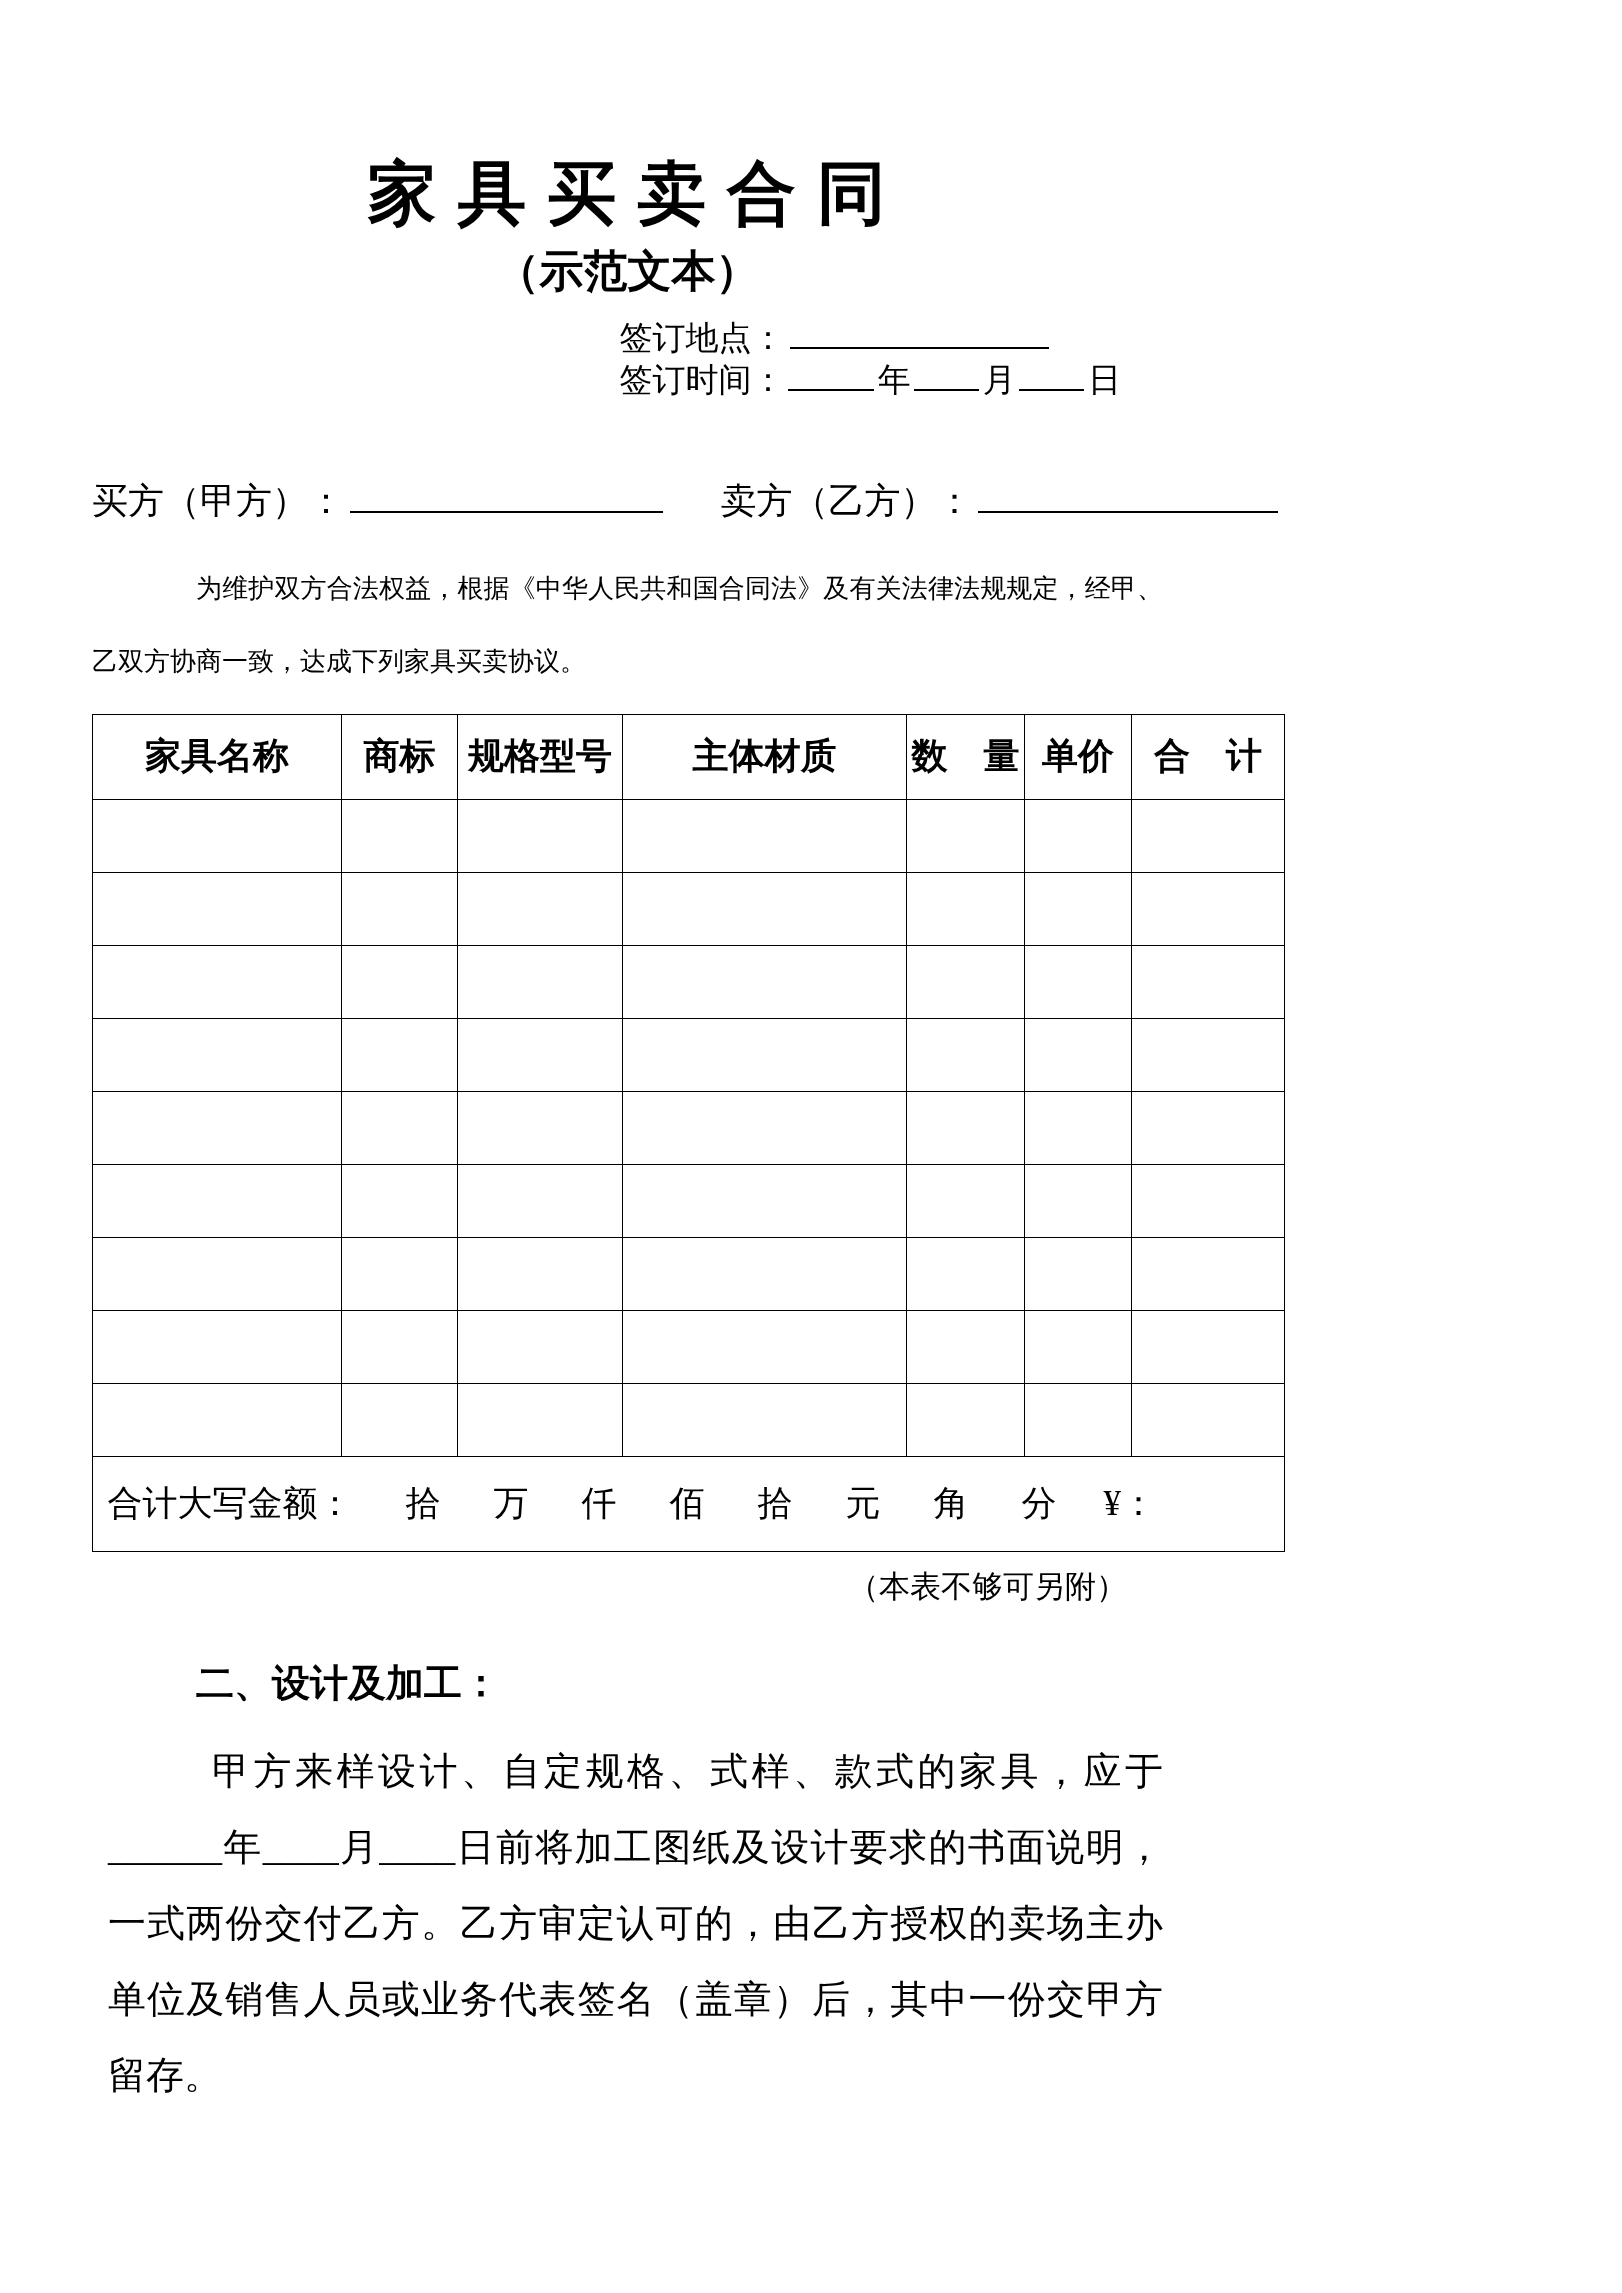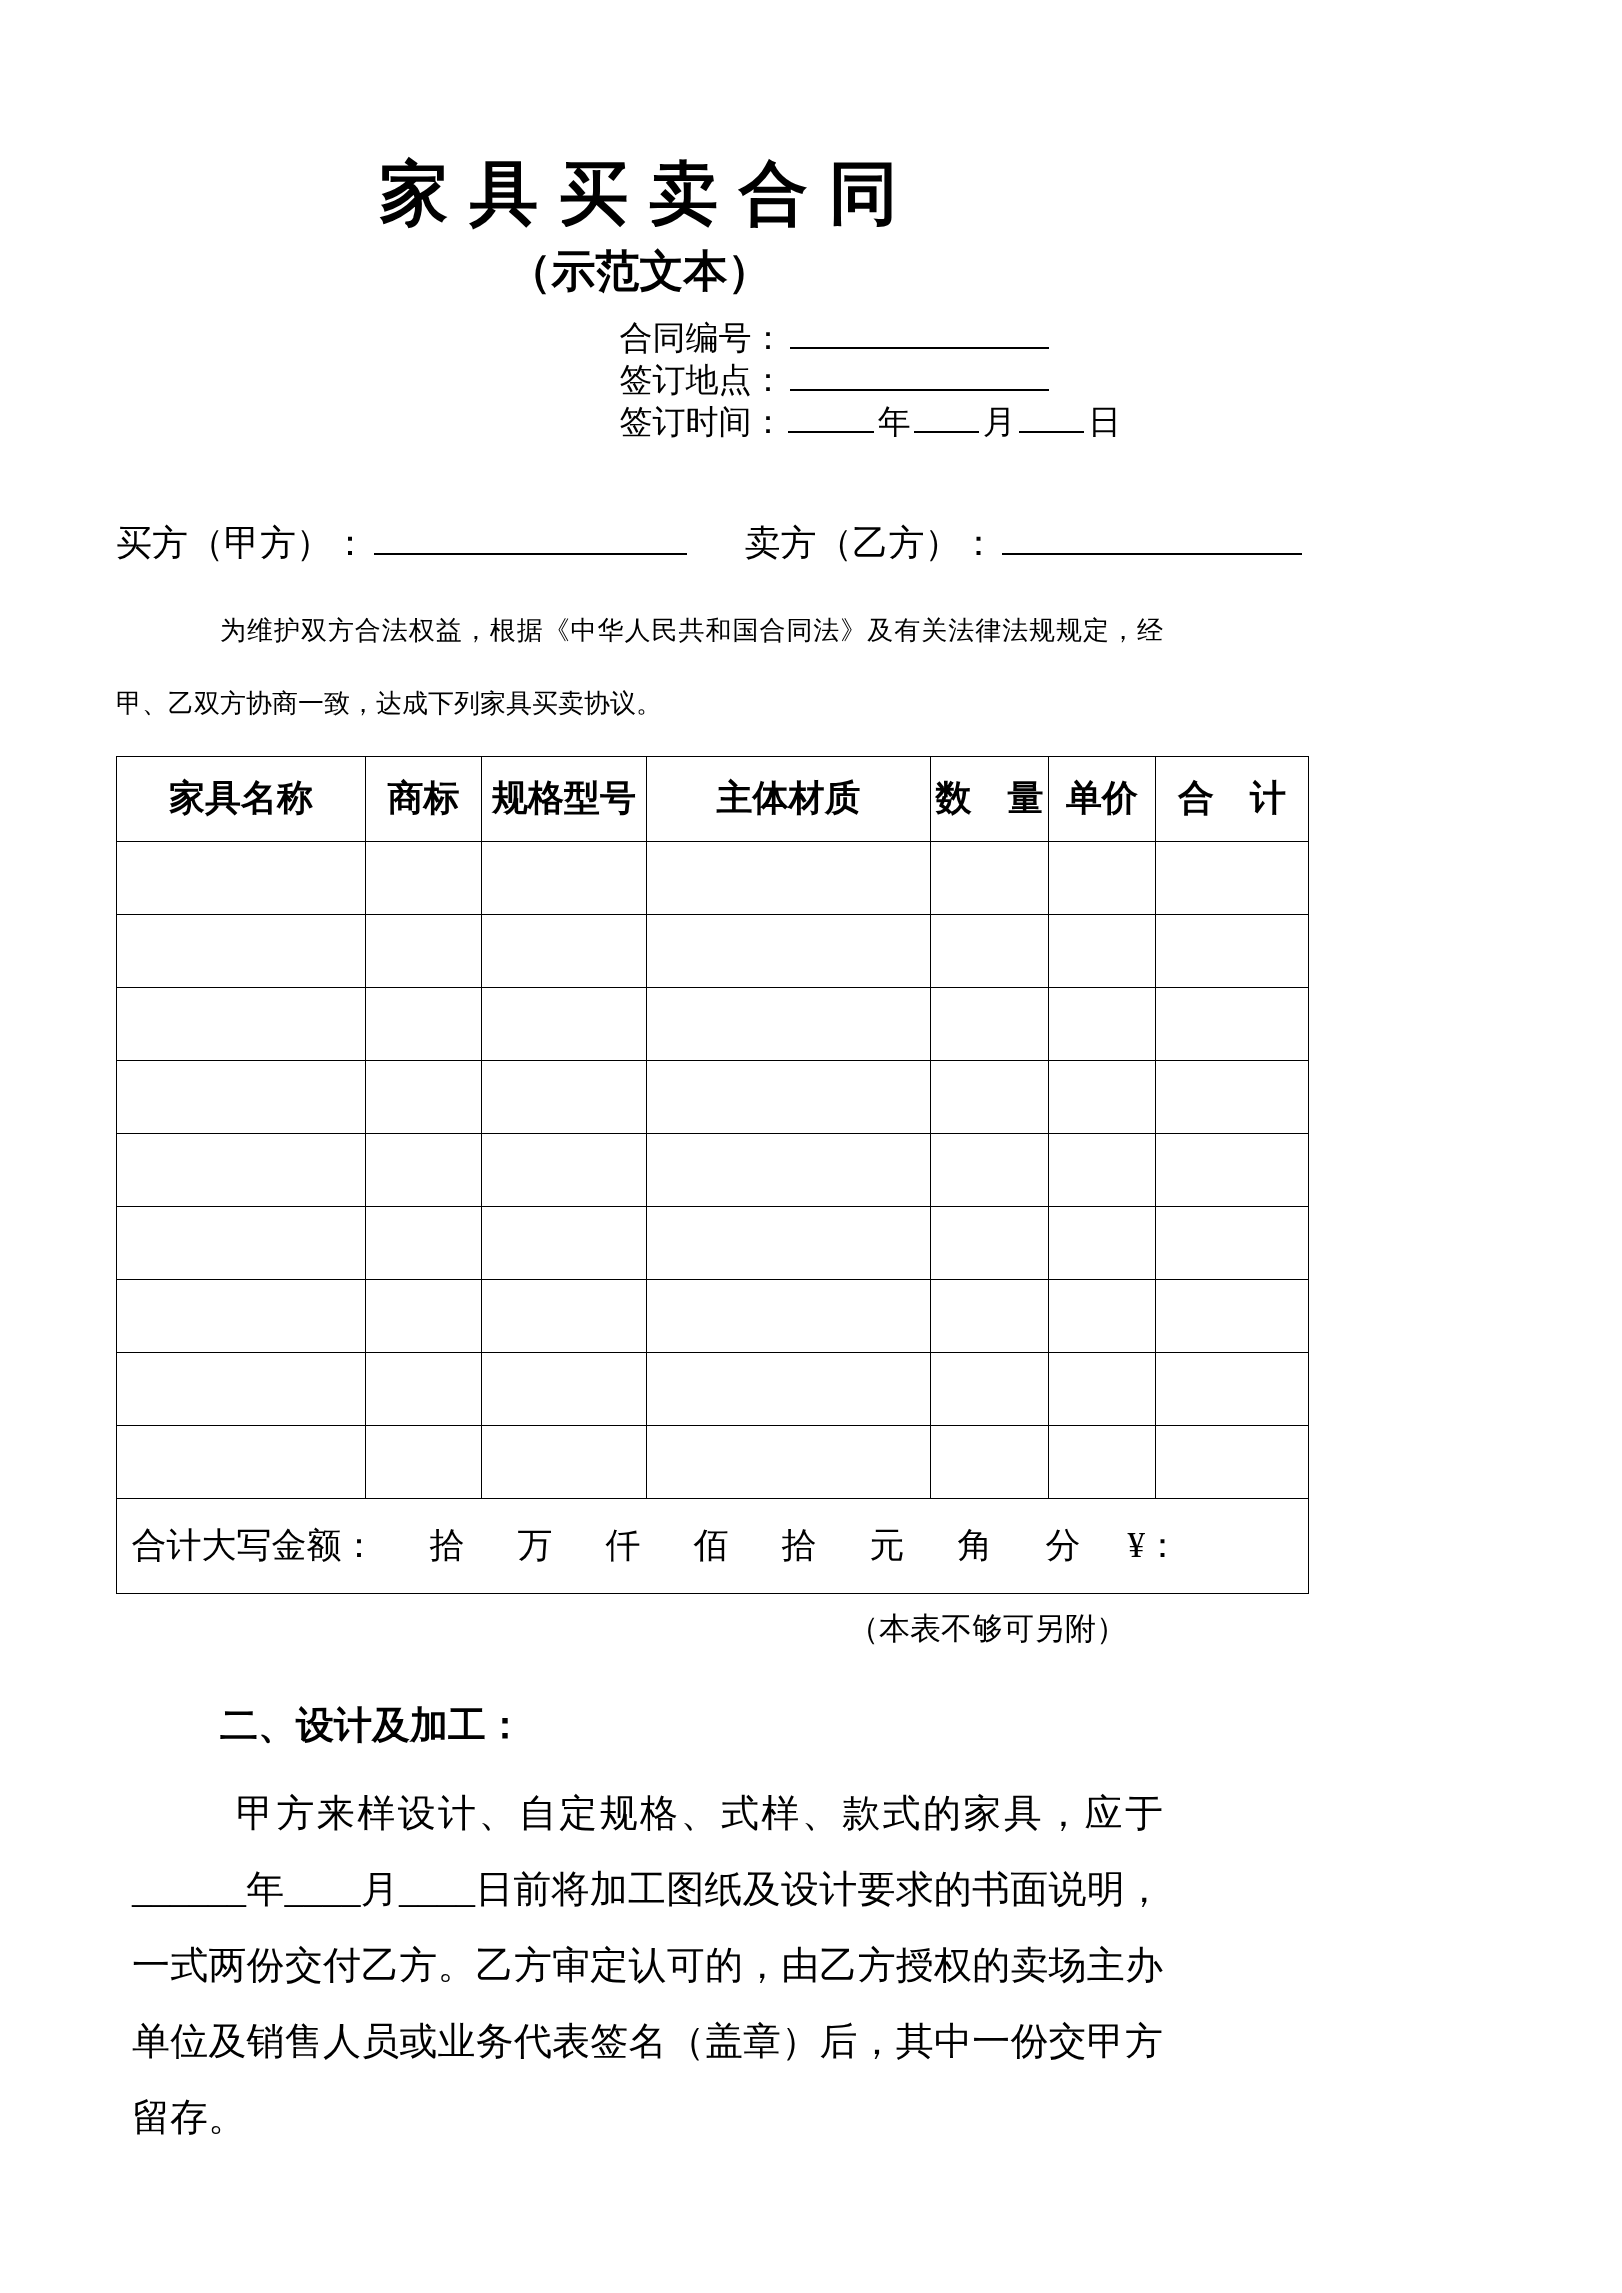--- a/index.html
+++ b/index.html
@@ -2,21 +2,21 @@
 <html style="font-size:14.5px"><head>
 <meta charset="utf-8">
 <style>
   * { margin:0; padding:0; box-sizing:border-box; }
   html, body { background:#ffffff; }
   body {
     width:1623px; min-height:2294px;
     font-family:"Liberation Serif","DejaVu Serif",serif;
     color:#000;
   }
-  .page { width:1379px; min-height:2294px; padding:155px 216px 55px 116px; }
+  .page { width:1379px; min-height:2294px; padding:155px 216px 55px 92px; }
 
   .title {
     text-align:center; font-size:69px; font-weight:700;
     letter-spacing:1.8px; line-height:1.15;
   }
   .subtitle { text-align:center; font-size:44px; font-weight:700; margin-top:7.3px; }
 
   .meta { width:max-content; margin:16.4px 42px 0 auto; font-size:33px; line-height:42px; }
   .meta-line { white-space:nowrap; }
 
@@ -69,23 +69,20 @@
 </style>
 </head>
 <body>
 
 <div class="page">
 
   <h1 class="title">家 具 买 卖 合 同</h1>
   <div class="subtitle">（示范文本）</div>
 
   <div class="meta">
-    <div class="meta-line">
-      <span>合同编号：</span><span class="blank blank-long"></span>
-    </div>
     <div class="meta-line">
       <span>签订地点：</span><span class="blank blank-long"></span>
     </div>
     <div class="meta-line">
       <span>签订时间：</span><span class="blank blank-yr"></span><span>年</span><span class="blank blank-md"></span><span>月</span><span class="blank blank-md"></span><span>日</span>
     </div>
   </div>
 
   <div class="parties">
     <span>买方（甲方）：</span><span class="blank blank-party"></span><span class="seller-label">卖方（乙方）：</span><span class="blank blank-party2"></span>

